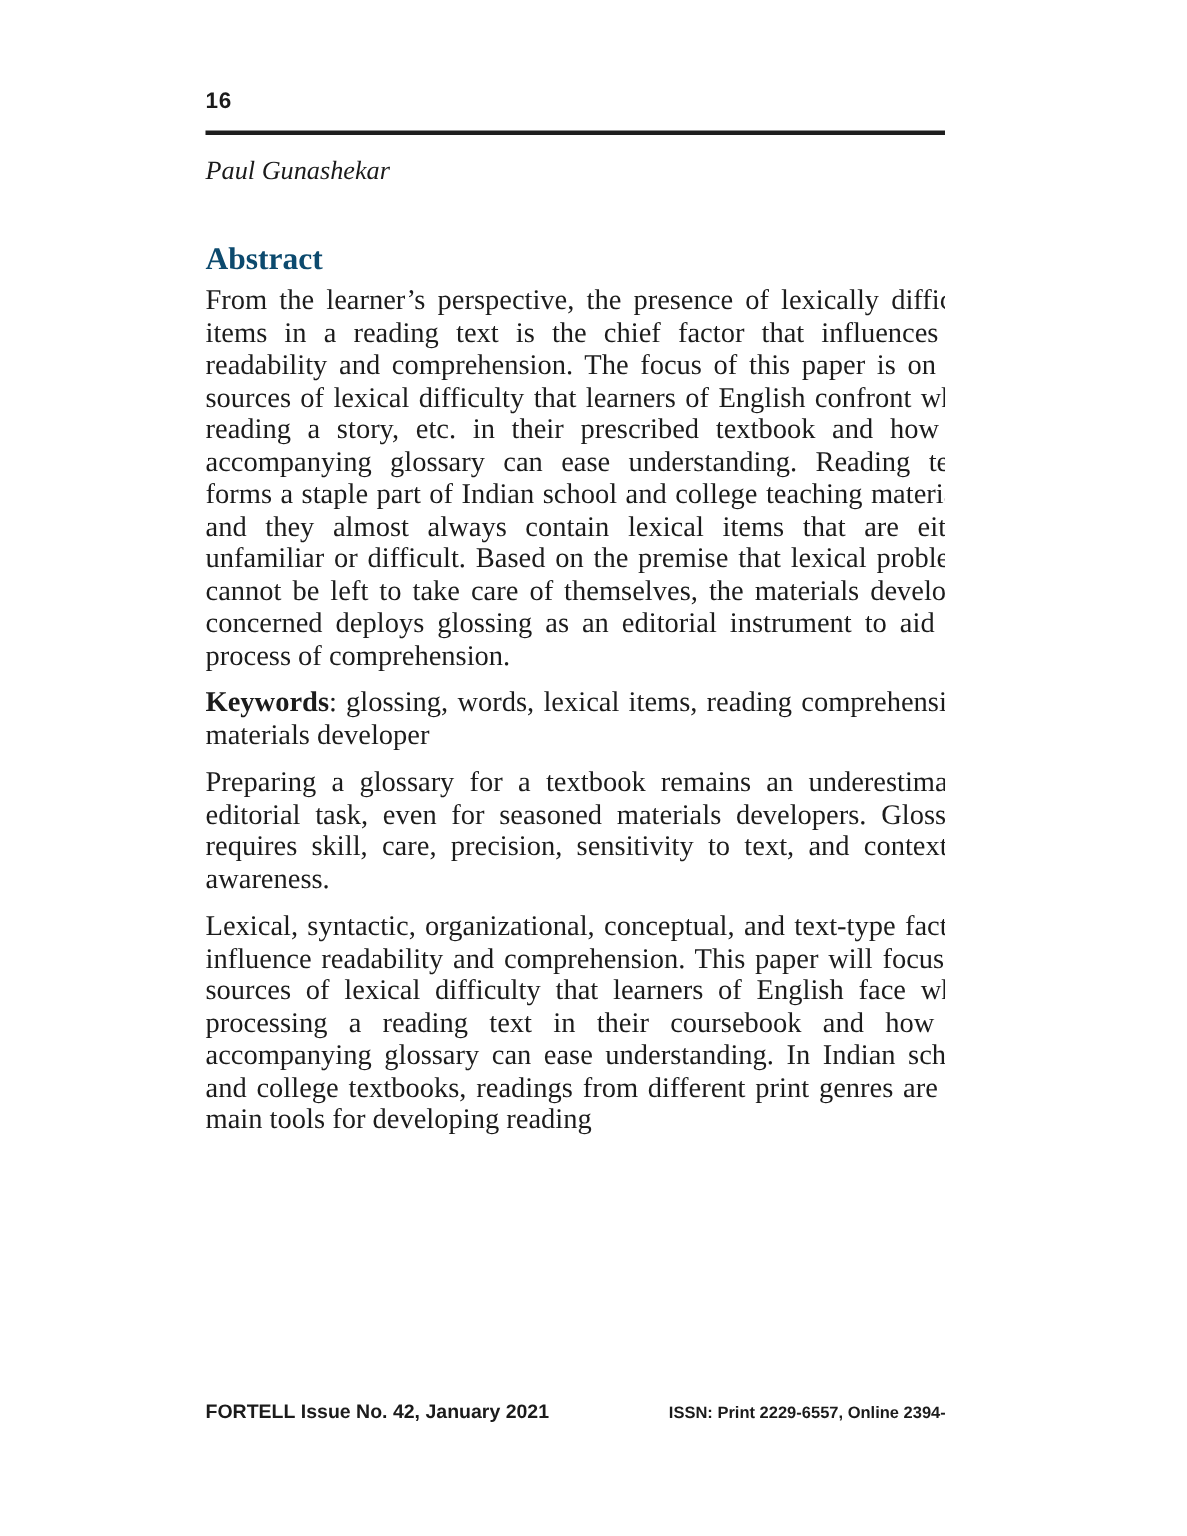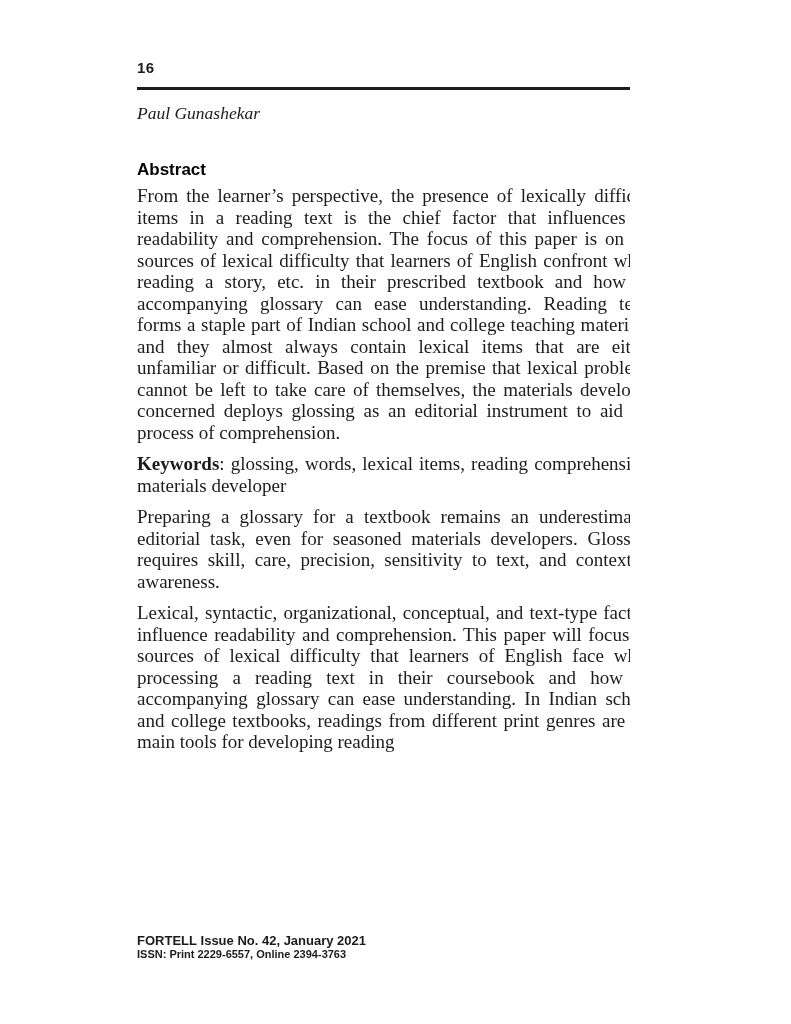--- a/index.html
+++ b/index.html
@@ -48,24 +48,24 @@
   .author {
     margin-top: 13px;
     text-align: left;
     font-family: "Liberation Serif", serif;
     font-style: italic;
     font-size: 17.5px;
     color: #1b1b1b;
   }
   .section-heading {
     margin-top: 36px;
-    font-family: Liberation Sans, sans-serif;
+    font-family: Liberation Serif, serif;
     font-weight: bold;
-    font-size: 17px;
-    color: #000000;
+    font-size: 21px;
+    color: #0c4a6e;
   }
   .section-heading.intro {
     margin-top: 16px;
   }
   .body-text {
     font-family: "Liberation Serif", serif;
     font-size: 19px;
     line-height: 21.5px;
     text-align: justify;
     color: #1c1c1c;
@@ -79,21 +79,20 @@
   .footer {
     position: absolute;
     left: 137px;
     top: 933px;
     width: 518px;
     display: flex;
     justify-content: space-between;
     align-items: baseline;
     font-family: "Liberation Sans", sans-serif;
     color: #1b1b1b;
-    flex-direction: column;
   }
   .footer-left {
     font-size: 13px;
     font-weight: 600;
   }
   .footer-left .journal {
     font-weight: 800;
   }
   .footer-right {
     font-size: 11px;

